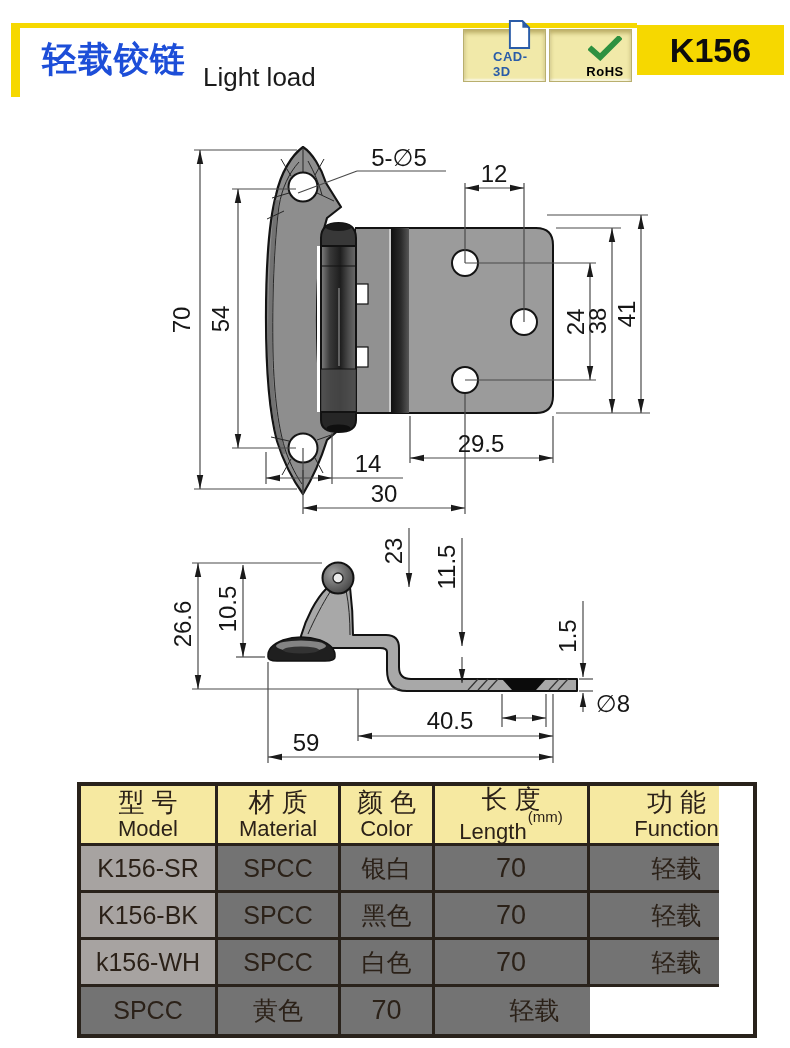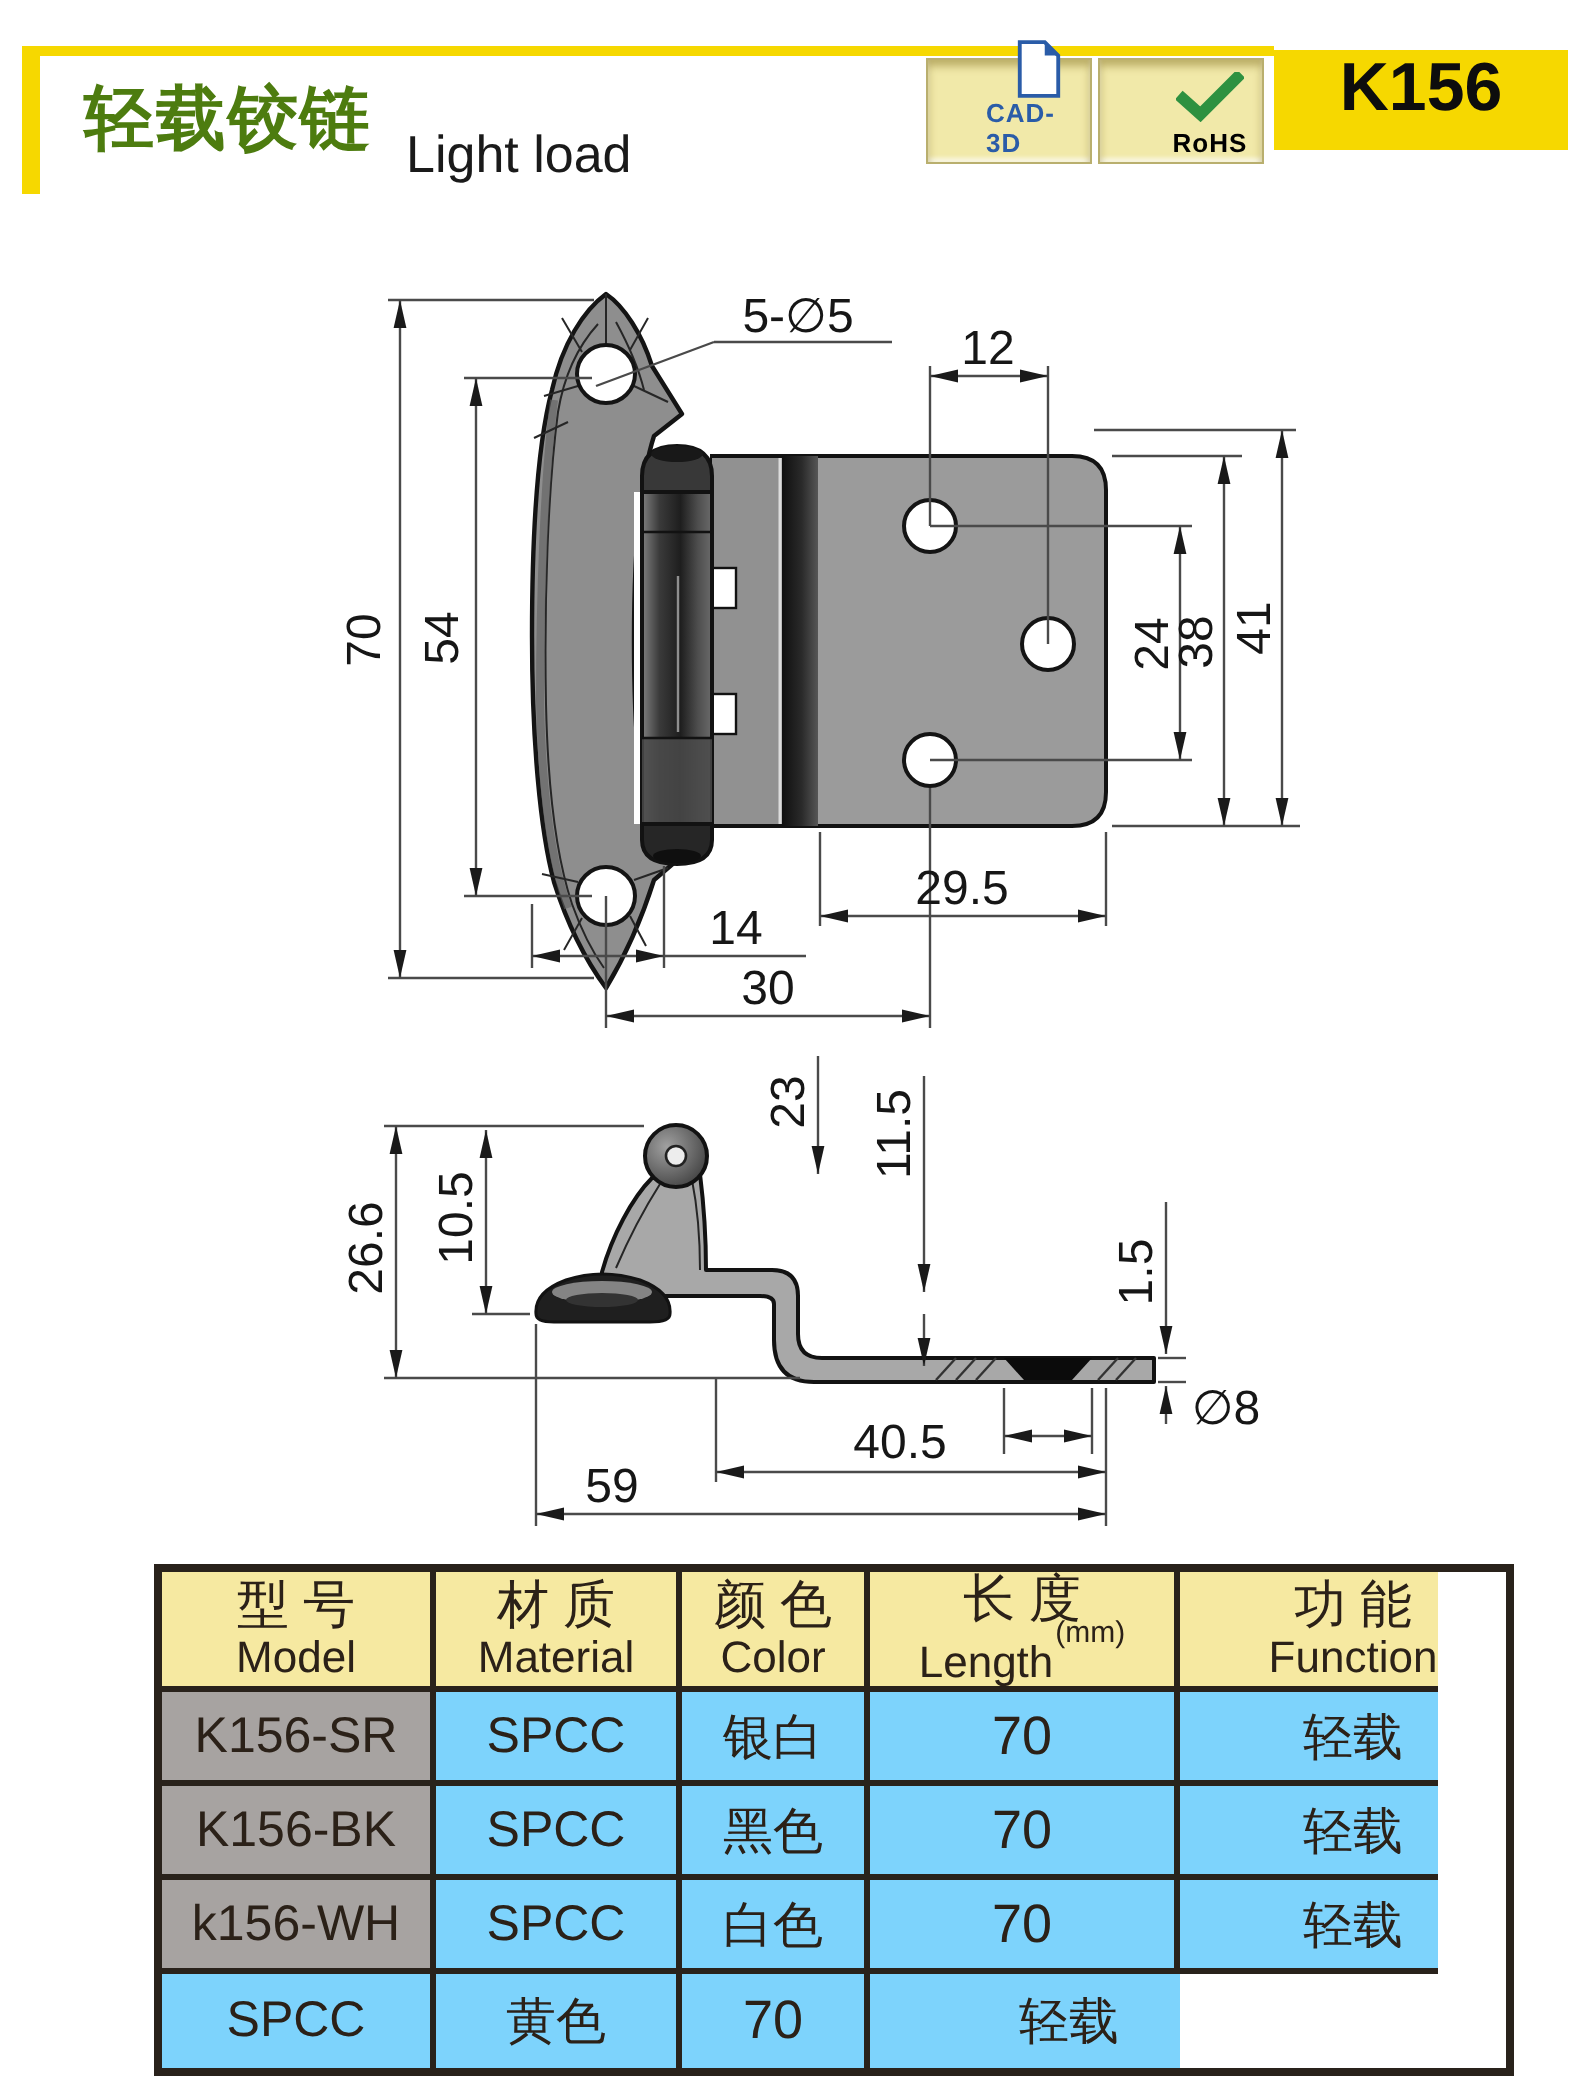--- a/index.html
+++ b/index.html
@@ -1,42 +1,42 @@
 <!DOCTYPE html>
 <html><head>
 <meta charset="utf-8">
 <style>
   html,body{margin:0;padding:0;background:#ffffff;}
   #page{position:relative;width:790px;height:1048px;background:#fff;overflow:hidden;
         font-family:"Liberation Sans","DejaVu Sans",sans-serif;color:#1c1c1c;}
   
   .accent-vbar{position:absolute;left:11px;top:24px;width:9px;height:73px;}
   .accent-hline{position:absolute;left:11px;top:23px;width:626px;height:5px;}
-  .title-zh{position:absolute;left:42px;top:36px;font-size:35px;font-weight:700;color:#4d7c0f;letter-spacing:1px;}
+  .title-zh{position:absolute;left:42px;top:36px;font-size:35px;font-weight:700;color:#1d4ed8;letter-spacing:1px;}
   .title-en{position:absolute;left:203px;top:44px;font-size:26px;color:#1a1a1a;margin-top:18px;}
   .badge{position:absolute;top:29px;width:83px;height:53px;box-sizing:border-box;
          border:1px solid #b9af6e;display:flex;flex-direction:column;align-items:center;justify-content:flex-end;
          box-shadow:inset 0 3px 4px rgba(120,100,20,.45), inset 0 -2px 2px rgba(255,255,255,.7);padding-left:29px;}
   .badge .blabel{font-size:13px;font-weight:700;line-height:15px;margin-bottom:2px;letter-spacing:.5px;}
   .badge .bicon{flex:1;display:flex;align-items:center;justify-content:center;padding-top:3px;}
   .model-block{position:absolute;left:637px;top:25px;width:147px;height:50px;
-               display:flex;justify-content:center;
+               display:flex;align-items:center;justify-content:center;
                font-size:34px;font-weight:700;color:#0d0d0d;}
   
   #draw{position:absolute;left:0;top:0;}
   .dl{stroke:#4a4a4a;stroke-width:1.2;fill:none;}
   .thin{stroke:#262626;stroke-width:1;fill:none;}
   .dt{font-family:"Liberation Sans","DejaVu Sans",sans-serif;font-size:24px;fill:#161616;}
   
   .spec-table{position:absolute;left:77px;top:782px;width:680px;height:256px;box-sizing:border-box;
               border:4px solid #29221b;display:grid;
               grid-template-columns:137px 123px 94px 155px 129px;
               grid-template-rows:60px 47px 47px 47px 47px;}
   .tc{border-right:3px solid #29221b;border-bottom:3px solid #29221b;box-sizing:border-box;
-      display:flex;align-items:center;justify-content:center;background:#7dd3fc;color:#2b2118;}
+      display:flex;align-items:center;justify-content:center;background:#737373;color:#2b2118;}
   .tc.cl{border-right:none;padding-left:44px;}
   .tc.rl{border-bottom:none;}
   .hc{background:#f6e9a1;flex-direction:column;line-height:1;}
   .hc .zh{font-size:26px;letter-spacing:7px;padding-left:7px;line-height:29px;}
   .hc .en{font-size:22px;line-height:24px;}
   .hc sup{font-size:15px;position:relative;top:-9px;margin-left:1px;}
   .mcol{background:#a7a3a1;}
   .cell-txt{font-size:25px;}
   .num{font-size:27px;}
 </style>

